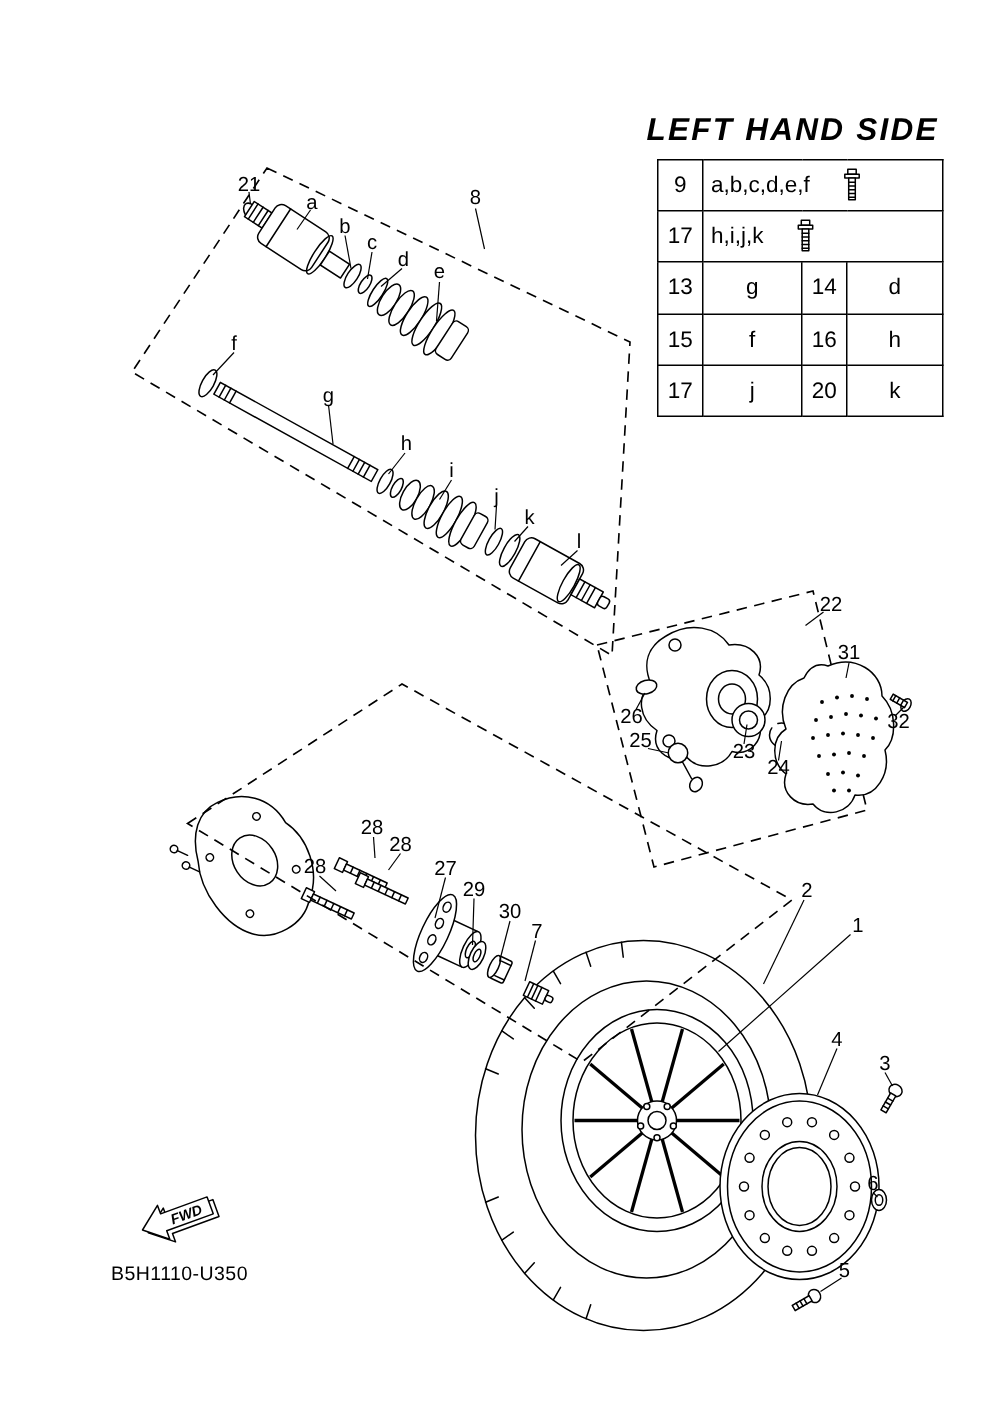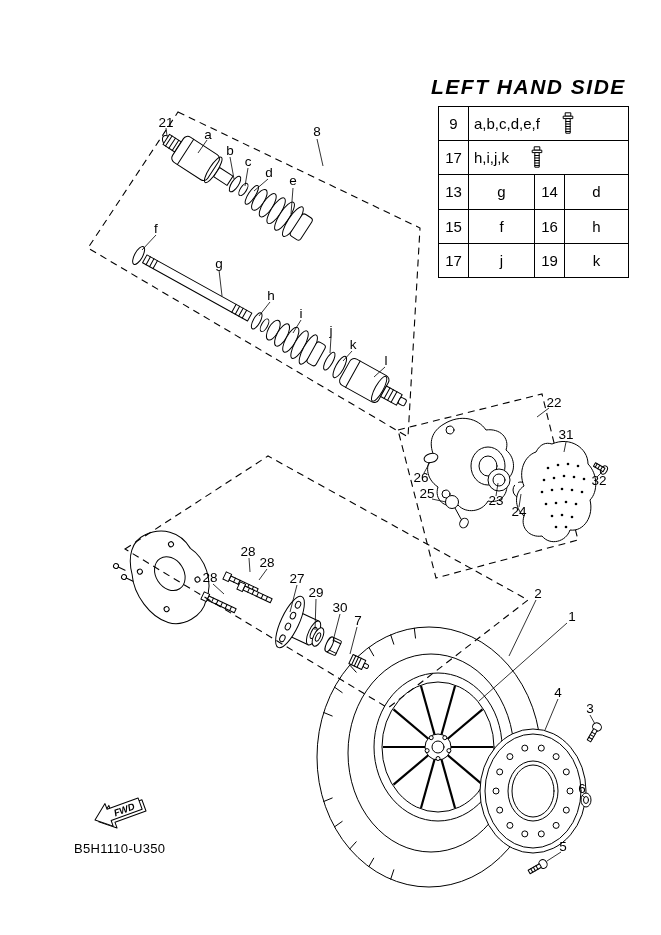--- a/index.html
+++ b/index.html
@@ -443,21 +443,21 @@
   </tr>
   <tr>
     <td>15</td>
     <td>f</td>
     <td>16</td>
     <td>h</td>
   </tr>
   <tr>
     <td>17</td>
     <td>j</td>
-    <td>19</td>
+    <td>20</td>
     <td>k</td>
   </tr>
 </tbody>
     </table>
 
 <div class="part-code">B5H1110-U350</div>
 
 </div>
 
 </body></html>

